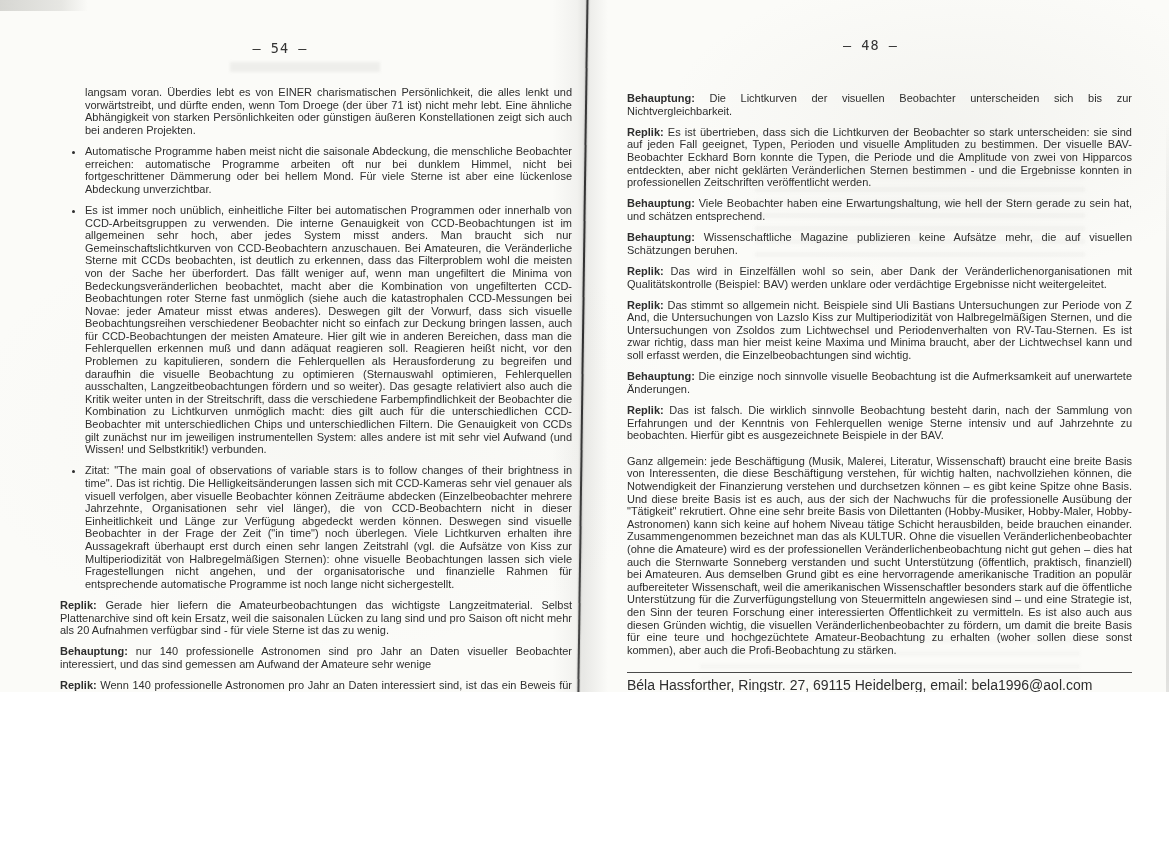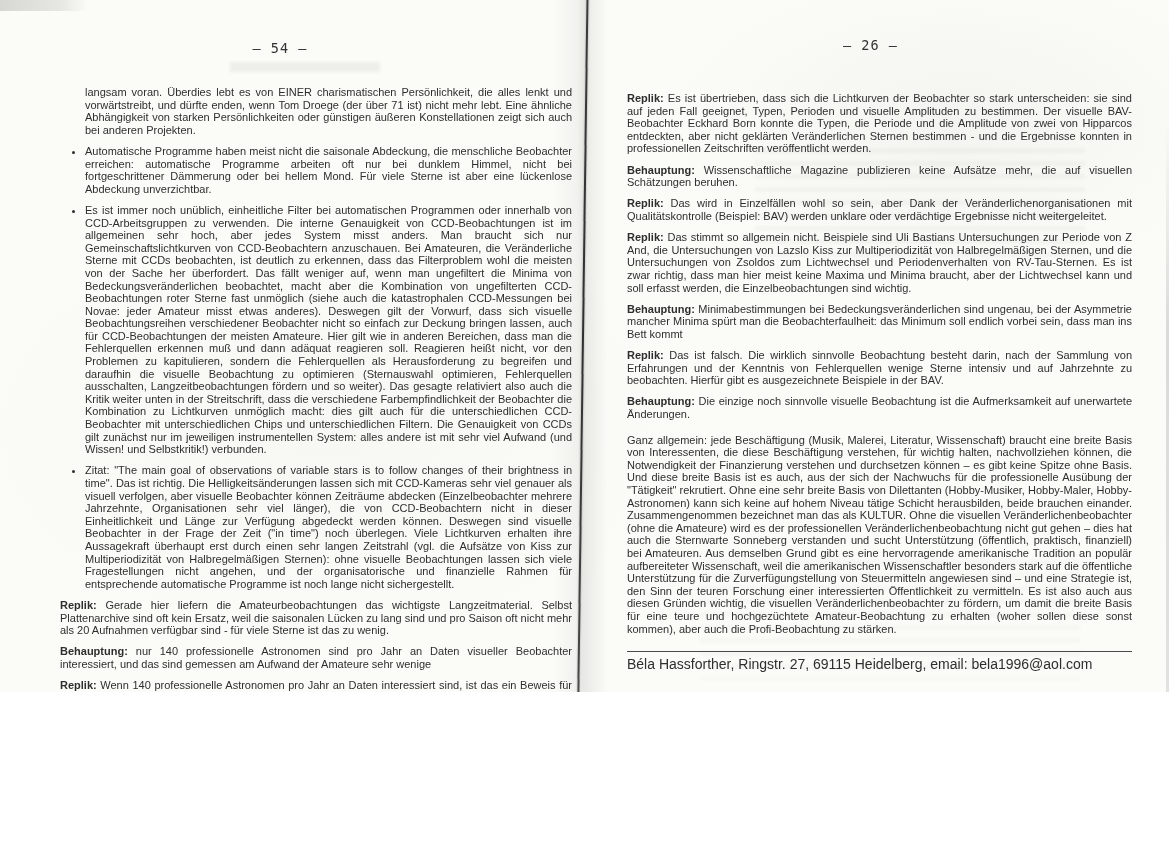--- a/index.html
+++ b/index.html
@@ -95,29 +95,30 @@
       <p class="para bullet"><span>Automatische Programme haben meist nicht die saisonale Abdeckung, die menschliche Beobachter erreichen: automatische Programme arbeiten oft nur bei dunklem Himmel, nicht bei fortgeschrittener Dämmerung oder bei hellem Mond. Für viele Sterne ist aber eine lückenlose Abdeckung unverzichtbar.</span></p>
       <p class="para bullet"><span>Es ist immer noch unüblich, einheitliche Filter bei automatischen Programmen oder innerhalb von CCD-Arbeitsgruppen zu verwenden. Die interne Genauigkeit von CCD-Beobachtungen ist im allgemeinen sehr hoch, aber jedes System misst anders. Man braucht sich nur Gemeinschaftslichtkurven von CCD-Beobachtern anzuschauen. Bei Amateuren, die Veränderliche Sterne mit CCDs beobachten, ist deutlich zu erkennen, dass das Filterproblem wohl die meisten von der Sache her überfordert. Das fällt weniger auf, wenn man ungefiltert die Minima von Bedeckungsveränderlichen beobachtet, macht aber die Kombination von ungefilterten CCD-Beobachtungen roter Sterne fast unmöglich (siehe auch die katastrophalen CCD-Messungen bei Novae: jeder Amateur misst etwas anderes). Deswegen gilt der Vorwurf, dass sich visuelle Beobachtungsreihen verschiedener Beobachter nicht so einfach zur Deckung bringen lassen, auch für CCD-Beobachtungen der meisten Amateure. Hier gilt wie in anderen Bereichen, dass man die Fehlerquellen erkennen muß und dann adäquat reagieren soll. Reagieren heißt nicht, vor den Problemen zu kapitulieren, sondern die Fehlerquellen als Herausforderung zu begreifen und daraufhin die visuelle Beobachtung zu optimieren (Sternauswahl optimieren, Fehlerquellen ausschalten, Langzeitbeobachtungen fördern und so weiter). Das gesagte relativiert also auch die Kritik weiter unten in der Streitschrift, dass die verschiedene Farbempfindlichkeit der Beobachter die Kombination zu Lichtkurven unmöglich macht: dies gilt auch für die unterschiedlichen CCD-Beobachter mit unterschiedlichen Chips und unterschiedlichen Filtern. Die Genauigkeit von CCDs gilt zunächst nur im jeweiligen instrumentellen System: alles andere ist mit sehr viel Aufwand (und Wissen! und Selbstkritik!) verbunden.</span></p>
       <p class="para bullet"><span>Zitat: "The main goal of observations of variable stars is to follow changes of their brightness in time". Das ist richtig. Die Helligkeitsänderungen lassen sich mit CCD-Kameras sehr viel genauer als visuell verfolgen, aber visuelle Beobachter können Zeiträume abdecken (Einzelbeobachter mehrere Jahrzehnte, Organisationen sehr viel länger), die von CCD-Beobachtern nicht in dieser Einheitlichkeit und Länge zur Verfügung abgedeckt werden können. Deswegen sind visuelle Beobachter in der Frage der Zeit ("in time") noch überlegen. Viele Lichtkurven erhalten ihre Aussagekraft überhaupt erst durch einen sehr langen Zeitstrahl (vgl. die Aufsätze von Kiss zur Multiperiodizität von Halbregelmäßigen Sternen): ohne visuelle Beobachtungen lassen sich viele Fragestellungen nicht angehen, und der organisatorische und finanzielle Rahmen für entsprechende automatische Programme ist noch lange nicht sichergestellt.</span></p>
       <p class="para"><b class="lead">Replik:</b> <span>Gerade hier liefern die Amateurbeobachtungen das wichtigste Langzeitmaterial. Selbst Plattenarchive sind oft kein Ersatz, weil die saisonalen Lücken zu lang sind und pro Saison oft nicht mehr als 20 Aufnahmen verfügbar sind - für viele Sterne ist das zu wenig.</span></p>
       <p class="para"><b class="lead">Behauptung:</b> <span>nur 140 professionelle Astronomen sind pro Jahr an Daten visueller Beobachter interessiert, und das sind gemessen am Aufwand der Amateure sehr wenige</span></p>
       <p class="para"><b class="lead">Replik:</b> <span>Wenn 140 professionelle Astronomen pro Jahr an Daten interessiert sind, ist das ein Beweis für die wissenschaftliche Produktivität der visuellen Beobachter: Vergleicht man die immensen Kosten von manchen Satellitenunternehmen (mit manchmal nur wenigen daraus generierten wissenschaftlichen "papers") mit den geringen Kosten der visuellen Veränderlichenbeobachtung, dann ist die visuelle Veränderlichenbeobachtung eine äußerst effektive Einrichtung zum Sammeln von wissenschaftlich verwertbaren Daten.</span></p>
     </div>
   </div>
 
   <div class="page page-right">
-    <div class="page-number">– 26 –</div>
+    <div class="page-number">– 48 –</div>
     <div class="content-right">
+      <p class="para"><b class="lead">Behauptung:</b> <span>Die Lichtkurven der visuellen Beobachter unterscheiden sich bis zur Nichtvergleichbarkeit.</span></p>
       <p class="para"><b class="lead">Replik:</b> <span>Es ist übertrieben, dass sich die Lichtkurven der Beobachter so stark unterscheiden: sie sind auf jeden Fall geeignet, Typen, Perioden und visuelle Amplituden zu bestimmen. Der visuelle BAV-Beobachter Eckhard Born konnte die Typen, die Periode und die Amplitude von zwei von Hipparcos entdeckten, aber nicht geklärten Veränderlichen Sternen bestimmen - und die Ergebnisse konnten in professionellen Zeitschriften veröffentlicht werden.</span></p>
+      <p class="para"><b class="lead">Behauptung:</b> <span>Viele Beobachter haben eine Erwartungshaltung, wie hell der Stern gerade zu sein hat, und schätzen entsprechend.</span></p>
       <p class="para"><b class="lead">Behauptung:</b> <span>Wissenschaftliche Magazine publizieren keine Aufsätze mehr, die auf visuellen Schätzungen beruhen.</span></p>
       <p class="para"><b class="lead">Replik:</b> <span>Das wird in Einzelfällen wohl so sein, aber Dank der Veränderlichenorganisationen mit Qualitätskontrolle (Beispiel: BAV) werden unklare oder verdächtige Ergebnisse nicht weitergeleitet.</span></p>
       <p class="para"><b class="lead">Replik:</b> <span>Das stimmt so allgemein nicht. Beispiele sind Uli Bastians Untersuchungen zur Periode von Z And, die Untersuchungen von Lazslo Kiss zur Multiperiodizität von Halbregelmäßigen Sternen, und die Untersuchungen von Zsoldos zum Lichtwechsel und Periodenverhalten von RV-Tau-Sternen. Es ist zwar richtig, dass man hier meist keine Maxima und Minima braucht, aber der Lichtwechsel kann und soll erfasst werden, die Einzelbeobachtungen sind wichtig.</span></p>
-      <p class="para"><b class="lead">Behauptung:</b> <span>Minimabestimmungen bei Bedeckungsveränderlichen sind ungenau, bei der Asymmetrie mancher Minima spürt man die Beobachterfaulheit: das Minimum soll endlich vorbei sein, dass man ins Bett kommt</span></p>
+      <p class="para"><b class="lead">Behauptung:</b> <span>Die einzige noch sinnvolle visuelle Beobachtung ist die Aufmerksamkeit auf unerwartete Änderungen.</span></p>
       <p class="para"><b class="lead">Replik:</b> <span>Das ist falsch. Die wirklich sinnvolle Beobachtung besteht darin, nach der Sammlung von Erfahrungen und der Kenntnis von Fehlerquellen wenige Sterne intensiv und auf Jahrzehnte zu beobachten. Hierfür gibt es ausgezeichnete Beispiele in der BAV.</span></p>
-      <p class="para"><b class="lead">Behauptung:</b> <span>Die einzige noch sinnvolle visuelle Beobachtung ist die Aufmerksamkeit auf unerwartete Änderungen.</span></p>
       <p class="para" style="margin-top:13px;"><span>Ganz allgemein: jede Beschäftigung (Musik, Malerei, Literatur, Wissenschaft) braucht eine breite Basis von Interessenten, die diese Beschäftigung verstehen, für wichtig halten, nachvollziehen können, die Notwendigkeit der Finanzierung verstehen und durchsetzen können – es gibt keine Spitze ohne Basis. Und diese breite Basis ist es auch, aus der sich der Nachwuchs für die professionelle Ausübung der "Tätigkeit" rekrutiert. Ohne eine sehr breite Basis von Dilettanten (Hobby-Musiker, Hobby-Maler, Hobby-Astronomen) kann sich keine auf hohem Niveau tätige Schicht herausbilden, beide brauchen einander. Zusammengenommen bezeichnet man das als KULTUR. Ohne die visuellen Veränderlichenbeobachter (ohne die Amateure) wird es der professionellen Veränderlichenbeobachtung nicht gut gehen – dies hat auch die Sternwarte Sonneberg verstanden und sucht Unterstützung (öffentlich, praktisch, finanziell) bei Amateuren. Aus demselben Grund gibt es eine hervorragende amerikanische Tradition an populär aufbereiteter Wissenschaft, weil die amerikanischen Wissenschaftler besonders stark auf die öffentliche Unterstützung für die Zurverfügungstellung von Steuermitteln angewiesen sind – und eine Strategie ist, den Sinn der teuren Forschung einer interessierten Öffentlichkeit zu vermitteln. Es ist also auch aus diesen Gründen wichtig, die visuellen Veränderlichenbeobachter zu fördern, um damit die breite Basis für eine teure und hochgezüchtete Amateur-Beobachtung zu erhalten (woher sollen diese sonst kommen), aber auch die Profi-Beobachtung zu stärken.</span></p>
       <div class="footer-rule"></div>
       <p class="para footer-text">Béla Hassforther,  Ringstr. 27,  69115 Heidelberg, email: bela1996@aol.com</p>
     </div>
   </div>
 
   <div class="gutter-shade"></div>
   <div class="fold-line"></div>
   <div class="right-edge"></div>
   <div class="bottom-band"></div>

